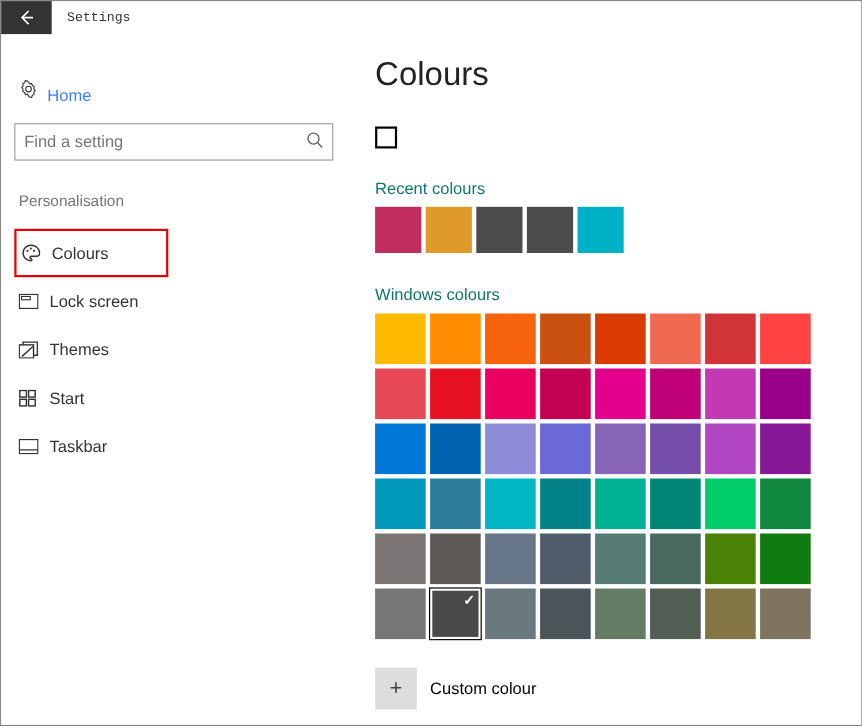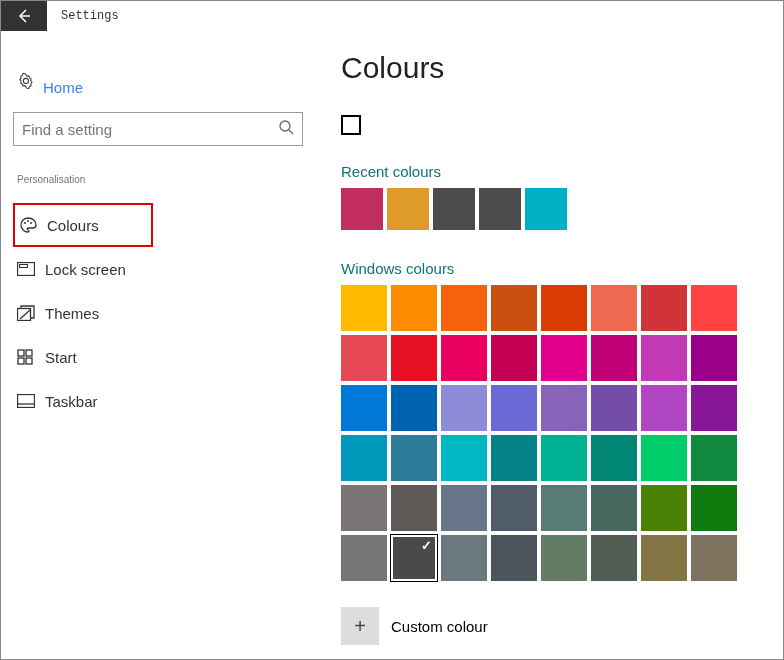--- a/index.html
+++ b/index.html
@@ -61,21 +61,21 @@
   .search-box input {
     border: none;
     outline: none;
     flex: 1;
     font-size: 15px;
     color: #555;
     background: transparent;
   }
   .search-box .search-icon { color:#666; }
   .section-label {
-    font-size: 10px;
+    font-size: 14px;
     color: #777;
     margin-bottom: 18px;
     padding-left: 4px;
   }
   .nav-item {
     display: flex;
     align-items: center;
     height: 44px;
     padding-left: 4px;
     cursor: pointer;

